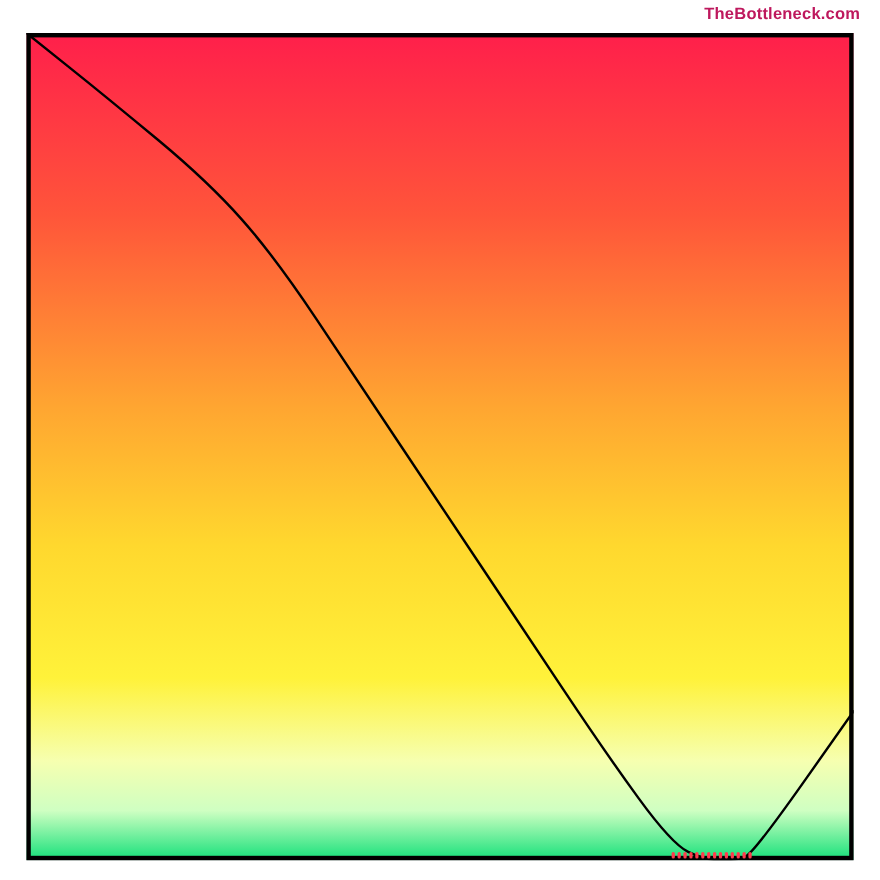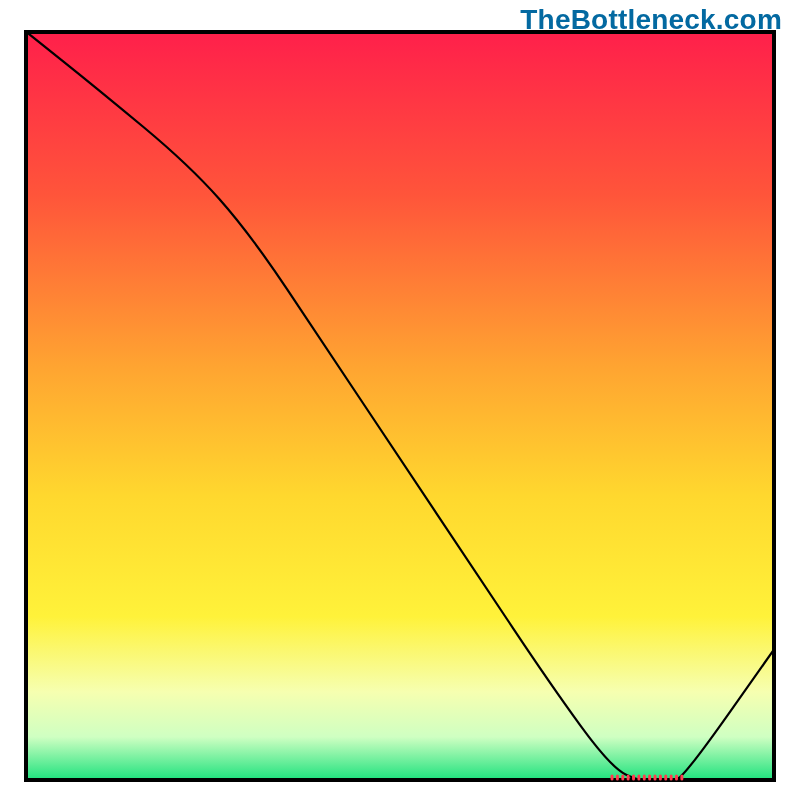--- a/index.html
+++ b/index.html
@@ -13,23 +13,23 @@
   }
   .container {
     position: relative;
     width: 800px;
     height: 800px;
   }
   .watermark {
     position: absolute;
     top: 4px;
     right: 18px;
-    font-size: 28px;
+    font-size: 15px;
     font-weight: 600;
-    color: #0369a1;
+    color: #be185d;
     letter-spacing: 0.2px;
     user-select: none;
   }
   .plot {
     position: absolute;
     left: 24px;
     top: 30px;
     width: 752px;
     height: 752px;
   }

